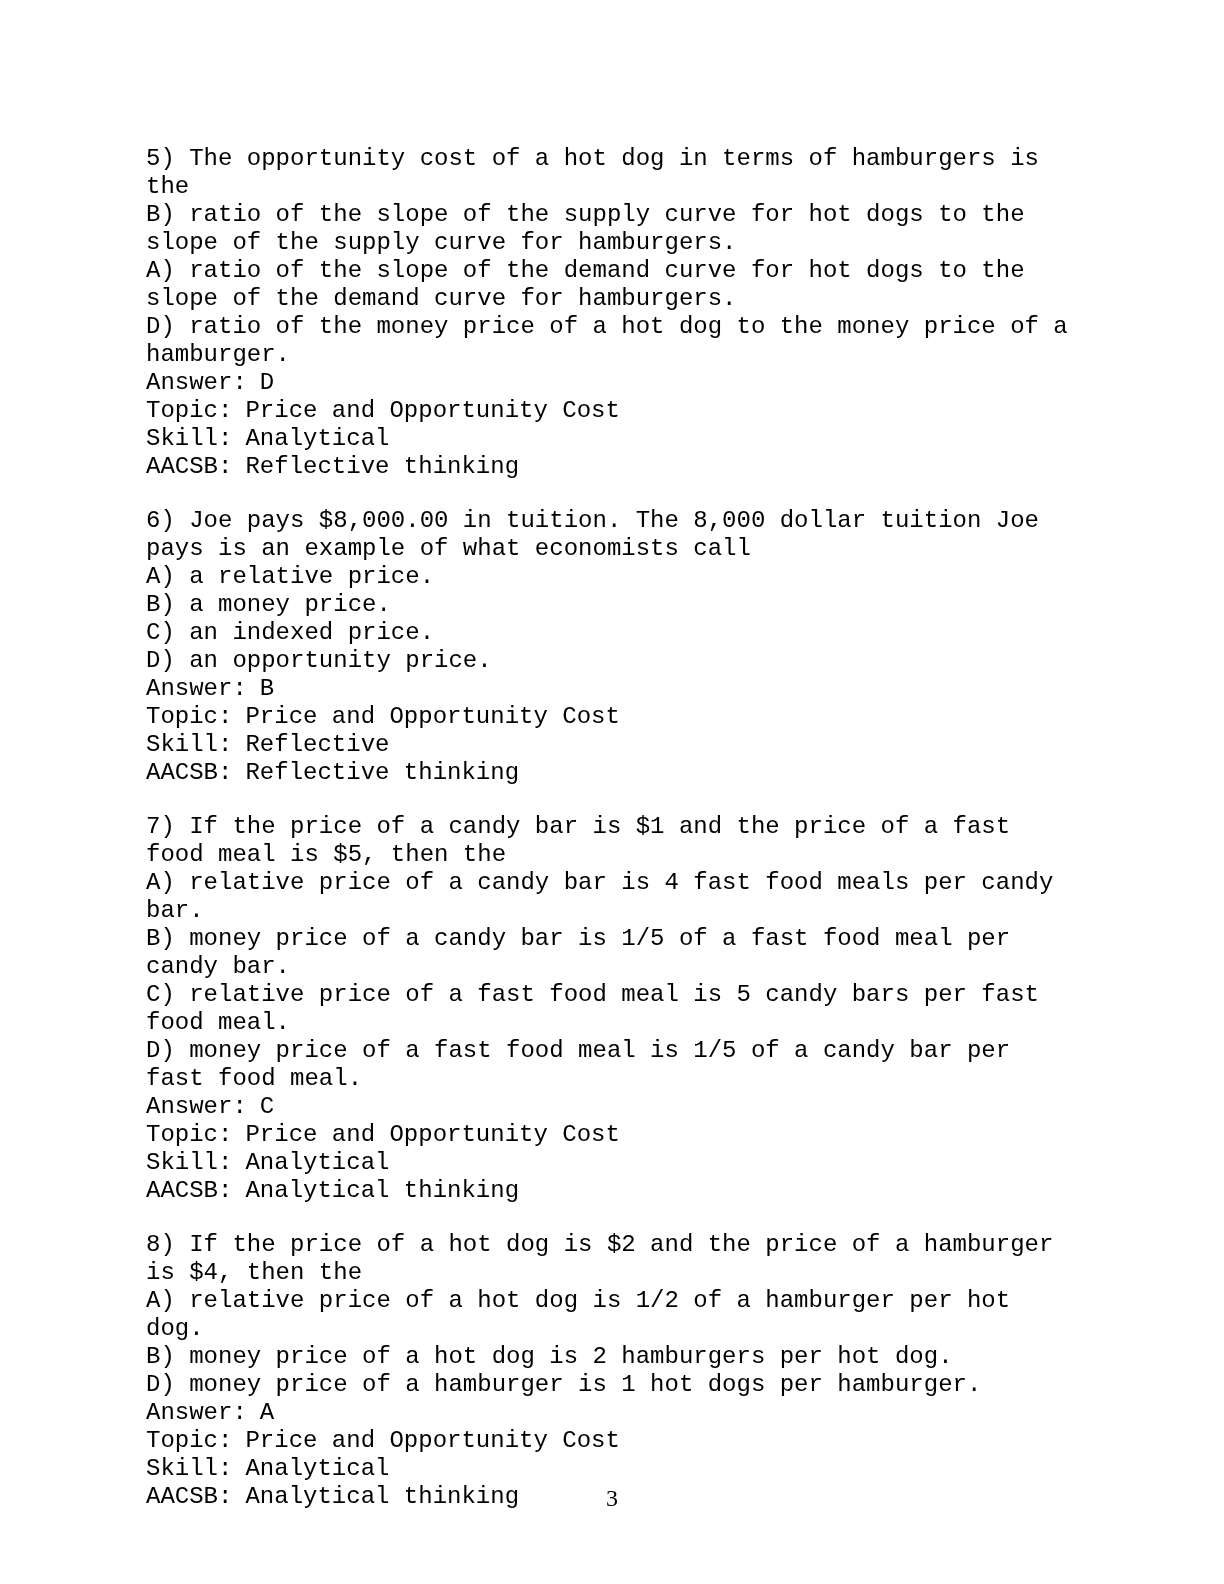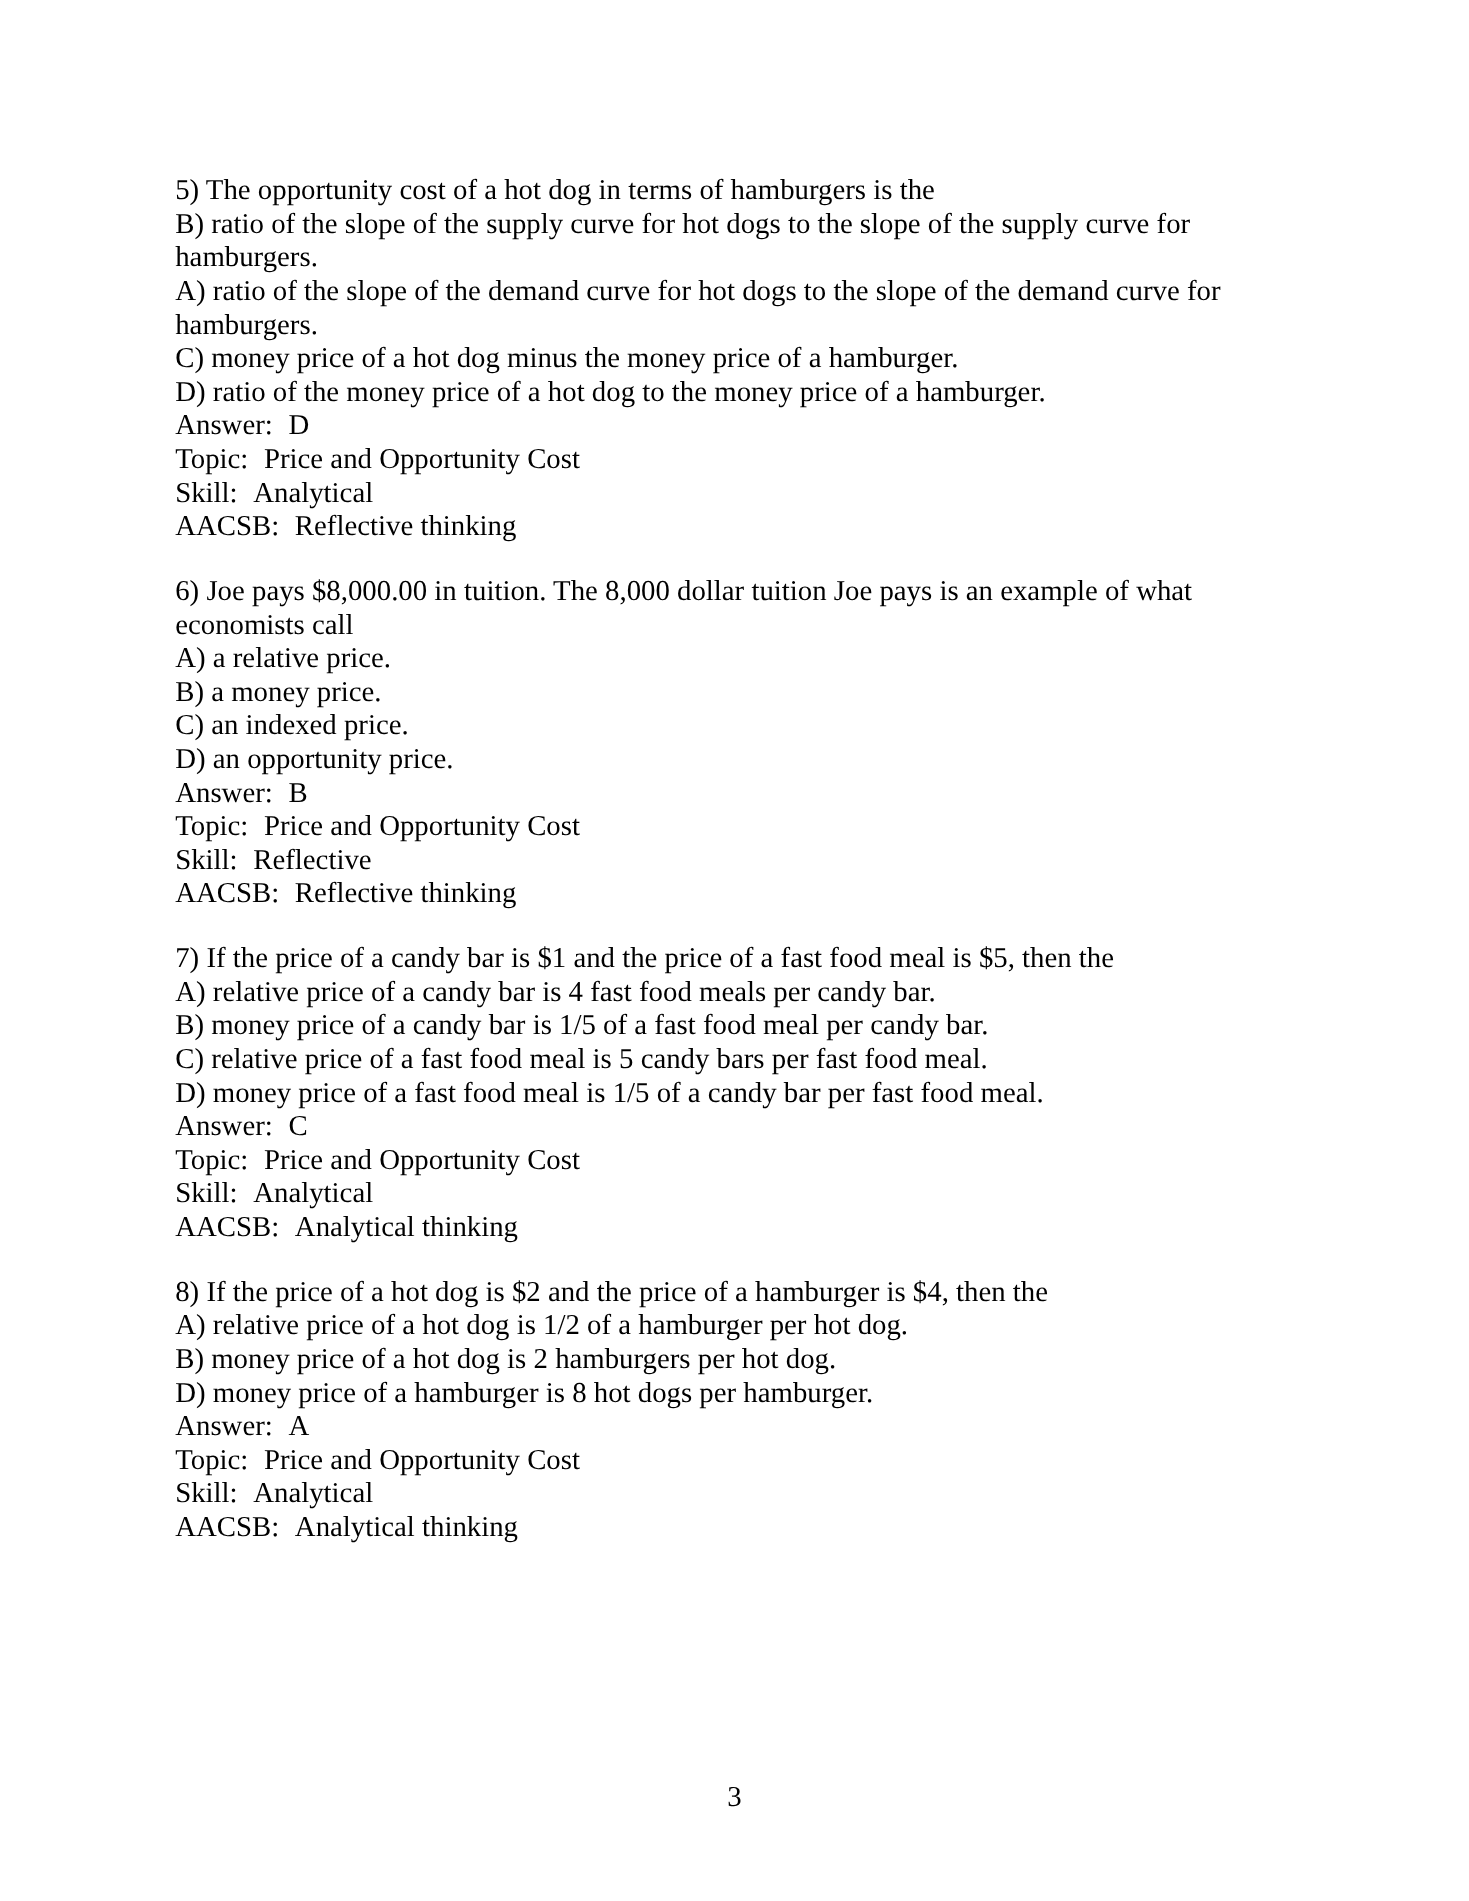--- a/index.html
+++ b/index.html
@@ -22,20 +22,21 @@
     left: 146px;
     top: 145px;
     width: 936px;
   }
   p {
     margin: 0;
     padding: 0;
   }
   .question {
     margin-bottom: 26px;
+    font-family: Liberation Mono, monospace;
   }
   .meta-line .meta-value {
     margin-left: 13px;
   }
   .page-footer {
     position: absolute;
     top: 1484px;
     left: 0;
     width: 100%;
     text-align: center;
@@ -43,21 +44,20 @@
 </style>
 </head>
 <body>
 
 <main class="content">
 
   <section class="question">
     <p>5) The opportunity cost of a hot dog in terms of hamburgers is the</p>
     <p>B) ratio of the slope of the supply curve for hot dogs to the slope of the supply curve for hamburgers.</p>
     <p>A) ratio of the slope of the demand curve for hot dogs to the slope of the demand curve for hamburgers.</p>
-    <p>C) money price of a hot dog minus the money price of a hamburger.</p>
     <p>D) ratio of the money price of a hot dog to the money price of a hamburger.</p>
     <p class="meta-line"><span>Answer:</span><span class="meta-value">D</span></p>
     <p class="meta-line"><span>Topic:</span><span class="meta-value">Price and Opportunity Cost</span></p>
     <p class="meta-line"><span>Skill:</span><span class="meta-value">Analytical</span></p>
     <p class="meta-line"><span>AACSB:</span><span class="meta-value">Reflective thinking</span></p>
   </section>
 
   <section class="question">
     <p>6) Joe pays $8,000.00 in tuition. The 8,000 dollar tuition Joe pays is an example of what economists call</p>
     <p>A) a relative price.</p>
@@ -79,21 +79,21 @@
     <p class="meta-line"><span>Answer:</span><span class="meta-value">C</span></p>
     <p class="meta-line"><span>Topic:</span><span class="meta-value">Price and Opportunity Cost</span></p>
     <p class="meta-line"><span>Skill:</span><span class="meta-value">Analytical</span></p>
     <p class="meta-line"><span>AACSB:</span><span class="meta-value">Analytical thinking</span></p>
   </section>
 
   <section class="question">
     <p>8) If the price of a hot dog is $2 and the price of a hamburger is $4, then the</p>
     <p>A) relative price of a hot dog is 1/2 of a hamburger per hot dog.</p>
     <p>B) money price of a hot dog is 2 hamburgers per hot dog.</p>
-    <p>D) money price of a hamburger is 8 hot dogs per hamburger.</p>
+    <p>D) money price of a hamburger is 1 hot dogs per hamburger.</p>
     <p class="meta-line"><span>Answer:</span><span class="meta-value">A</span></p>
     <p class="meta-line"><span>Topic:</span><span class="meta-value">Price and Opportunity Cost</span></p>
     <p class="meta-line"><span>Skill:</span><span class="meta-value">Analytical</span></p>
     <p class="meta-line"><span>AACSB:</span><span class="meta-value">Analytical thinking</span></p>
   </section>
 
 </main>
 
 <footer class="page-footer">
   <span>3</span>

